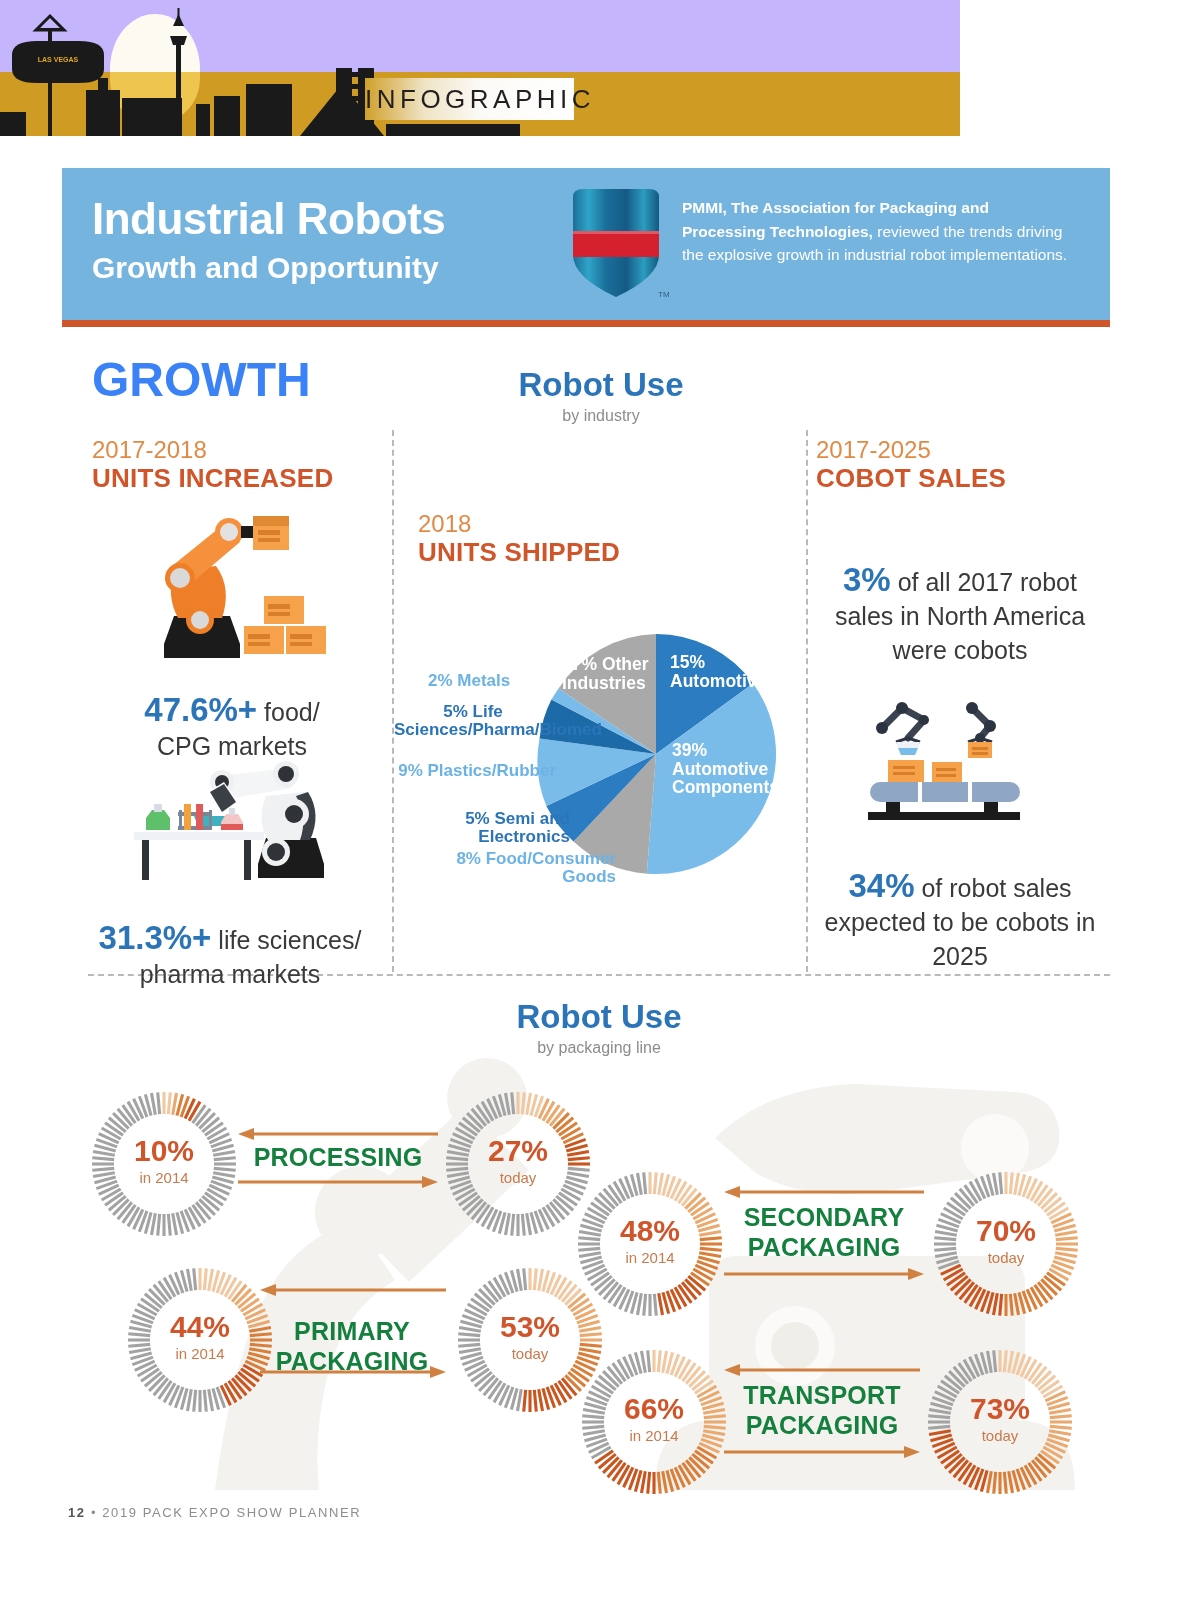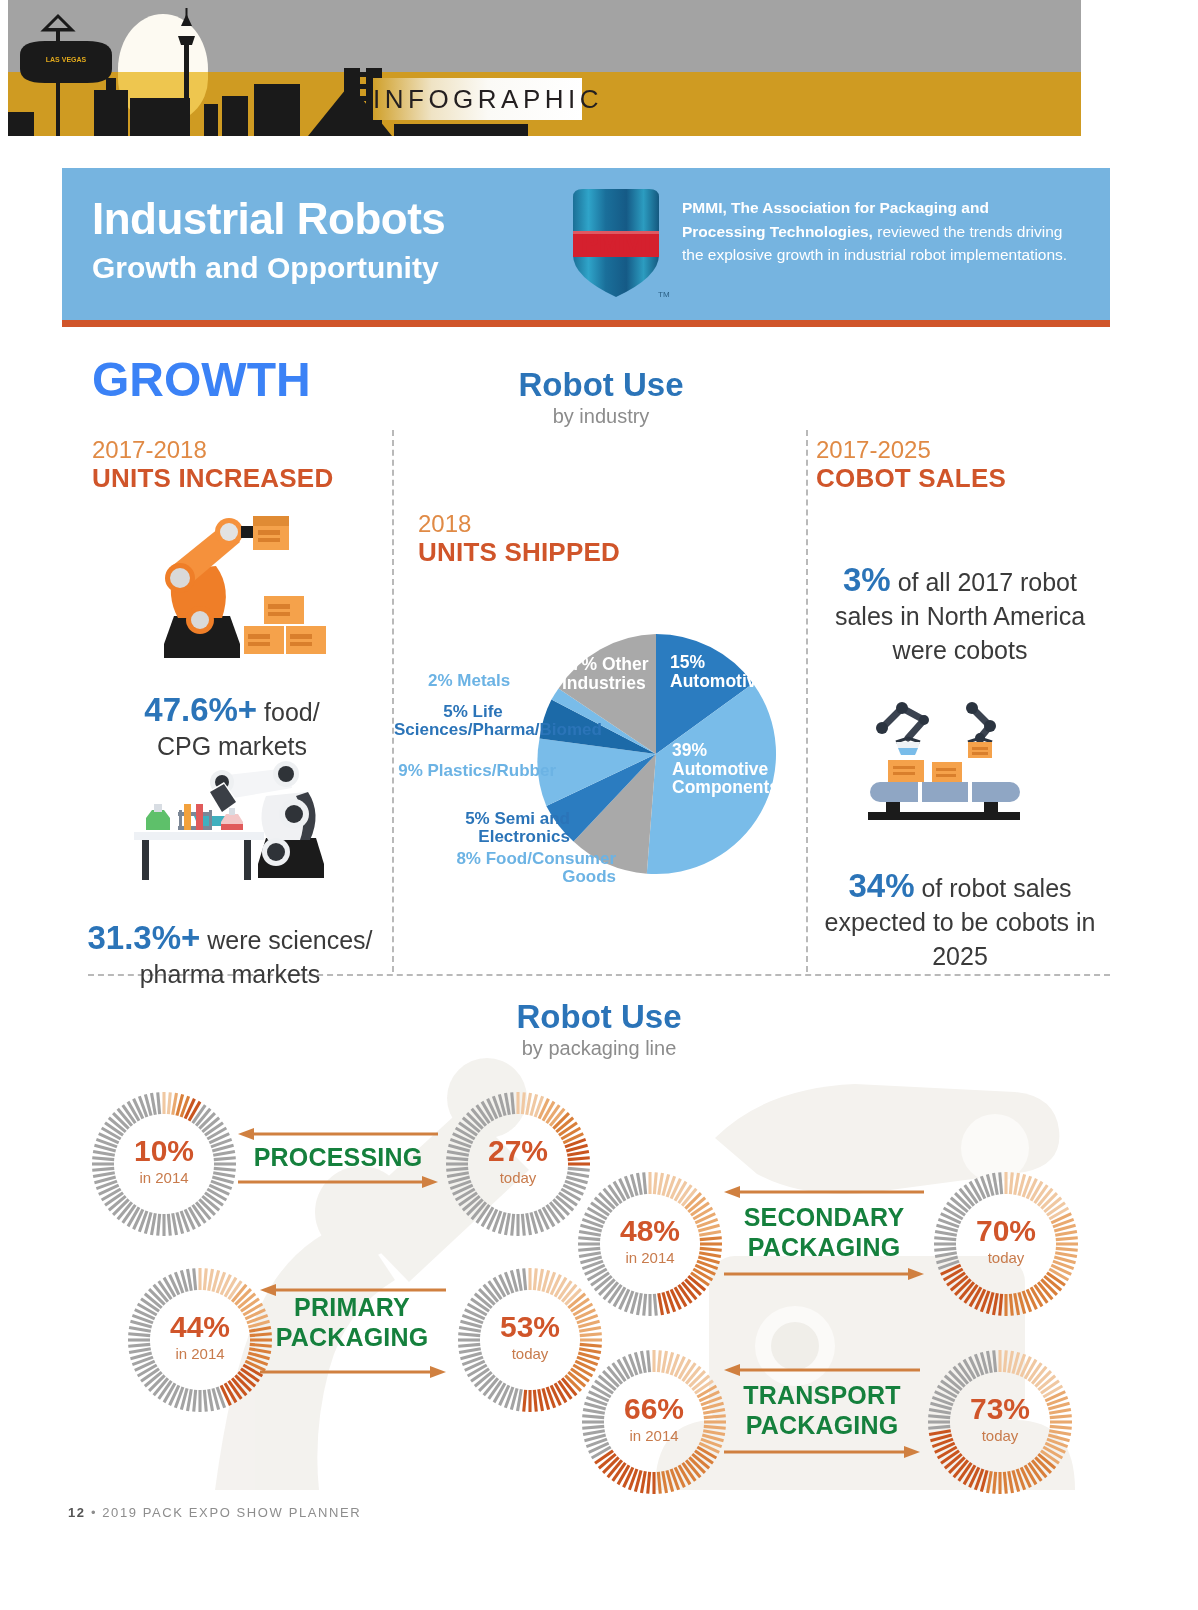--- a/index.html
+++ b/index.html
@@ -6,22 +6,22 @@
   body{
     width:1198px;height:1610px;
     background:#ffffff;
     font-family:"Liberation Sans", sans-serif;
     position:relative;
     overflow:hidden;
     color:#3a3a3a;
   }
   
   .top-banner{
-    position:absolute;left:8px;top:0;width:1073px;height:136px;
-    background:#a3a3a3;
+    position:absolute;left:0;top:0;width:960px;height:136px;
+    background:#c4b5fd;
     overflow:hidden;
   }
   .banner-gold-dark{
     position:absolute;left:0;top:72px;width:1198px;height:64px;
     background:#cf9b22;
   }
   .banner-sun{
     position:absolute;left:110px;top:14px;width:90px;height:110px;
     background:#fdfaf2;border-radius:50%;
   }
@@ -92,21 +92,21 @@
   }
   .sub-head{
     font-size:26px;font-weight:bold;color:#d0552a;line-height:32px;
     letter-spacing:0.2px;
   }
   .ru-title{
     font-size:33px;font-weight:bold;color:#2b74b8;line-height:38px;
     text-align:center;
   }
   .ru-sub{
-    font-size:20px;color:#8c8c8c;line-height:24px;text-align:center;
+    font-size:16px;color:#8c8c8c;line-height:24px;text-align:center;
   }
 
   
   .stat-block{
     position:absolute;text-align:center;font-size:25px;color:#3a3a3a;
     line-height:34px;
     margin-top:31px;
   }
   .stat-block b{color:#2b74b8;font-size:33px;font-weight:bold;}
 
@@ -308,21 +308,21 @@
     <rect x="83" y="58" width="3" height="20" fill="#7b8796"></rect>
     <rect x="58" y="52" width="7" height="26" fill="#f2a13c"></rect>
     <rect x="70" y="52" width="7" height="26" fill="#e05a5a"></rect>
     <path d="M100 62 h12 l5 8 v8 h-22 v-8 z" fill="#f3c7c7"></path>
     <path d="M95 72 h22 v6 h-22 z" fill="#e05a5a"></path>
     <rect x="103" y="56" width="6" height="7" fill="#d8dde3"></rect>
   </g>
 </svg>
 
 <div class="stat-block" style="left:80px;top:890px;width:300px;">
-  <b>31.3%+</b><span> were sciences/</span><br>
+  <b>31.3%+</b><span> life sciences/</span><br>
   <span>pharma markets</span>
 </div>
 
 <div style="position:absolute;left:420px;top:366px;width:362px;">
   <div class="ru-title">Robot Use</div>
   <div class="ru-sub">by industry</div>
 </div>
 
 <div style="position:absolute;left:418px;top:512px;">
   <div class="kicker">2018</div>
@@ -770,21 +770,21 @@
     <div class="gauge-cap">today</div>
   </div>
   <svg class="arrow-svg" style="left:260px;top:304px;width:186px;height:12px;" viewBox="0 0 186 12">
     <line x1="14" y1="6" x2="186" y2="6" stroke="#d08040" stroke-width="3"></line>
     <path d="M0 6 L16 0 L16 12 Z" fill="#d08040"></path>
   </svg>
   <svg class="arrow-svg" style="left:260px;top:386px;width:186px;height:12px;" viewBox="0 0 186 12">
     <line x1="0" y1="6" x2="172" y2="6" stroke="#d08040" stroke-width="3"></line>
     <path d="M186 6 L170 0 L170 12 Z" fill="#d08040"></path>
   </svg>
-  <div class="flowlabel" style="left:252px;top:312px;width:200px;text-align:center;">PRIMARY PACKAGING</div>
+  <div class="flowlabel" style="left:252px;top:336px;width:200px;text-align:center;">PRIMARY PACKAGING</div>
 
   <div class="gauge" style="left:576px;top:190px;">
     <svg viewBox="0 0 148 148" width="148" height="148" id="g-48">
         <line x1="74.00" y1="24.00" x2="74.00" y2="2.00" stroke="#f0c8a2" stroke-width="3.1" stroke-linecap="butt"></line>
         <line x1="78.36" y1="24.19" x2="80.28" y2="2.27" stroke="#f0c8a2" stroke-width="3.1" stroke-linecap="butt"></line>
         <line x1="82.68" y1="24.76" x2="86.50" y2="3.09" stroke="#f0c8a2" stroke-width="3.1" stroke-linecap="butt"></line>
         <line x1="86.94" y1="25.70" x2="92.63" y2="4.45" stroke="#f0c8a2" stroke-width="3.1" stroke-linecap="butt"></line>
         <line x1="91.10" y1="27.02" x2="98.63" y2="6.34" stroke="#f0c8a2" stroke-width="3.1" stroke-linecap="butt"></line>
         <line x1="95.13" y1="28.68" x2="104.43" y2="8.75" stroke="#f0c8a2" stroke-width="3.1" stroke-linecap="butt"></line>
         <line x1="99.00" y1="30.70" x2="110.00" y2="11.65" stroke="#f0c8a2" stroke-width="3.1" stroke-linecap="butt"></line>

